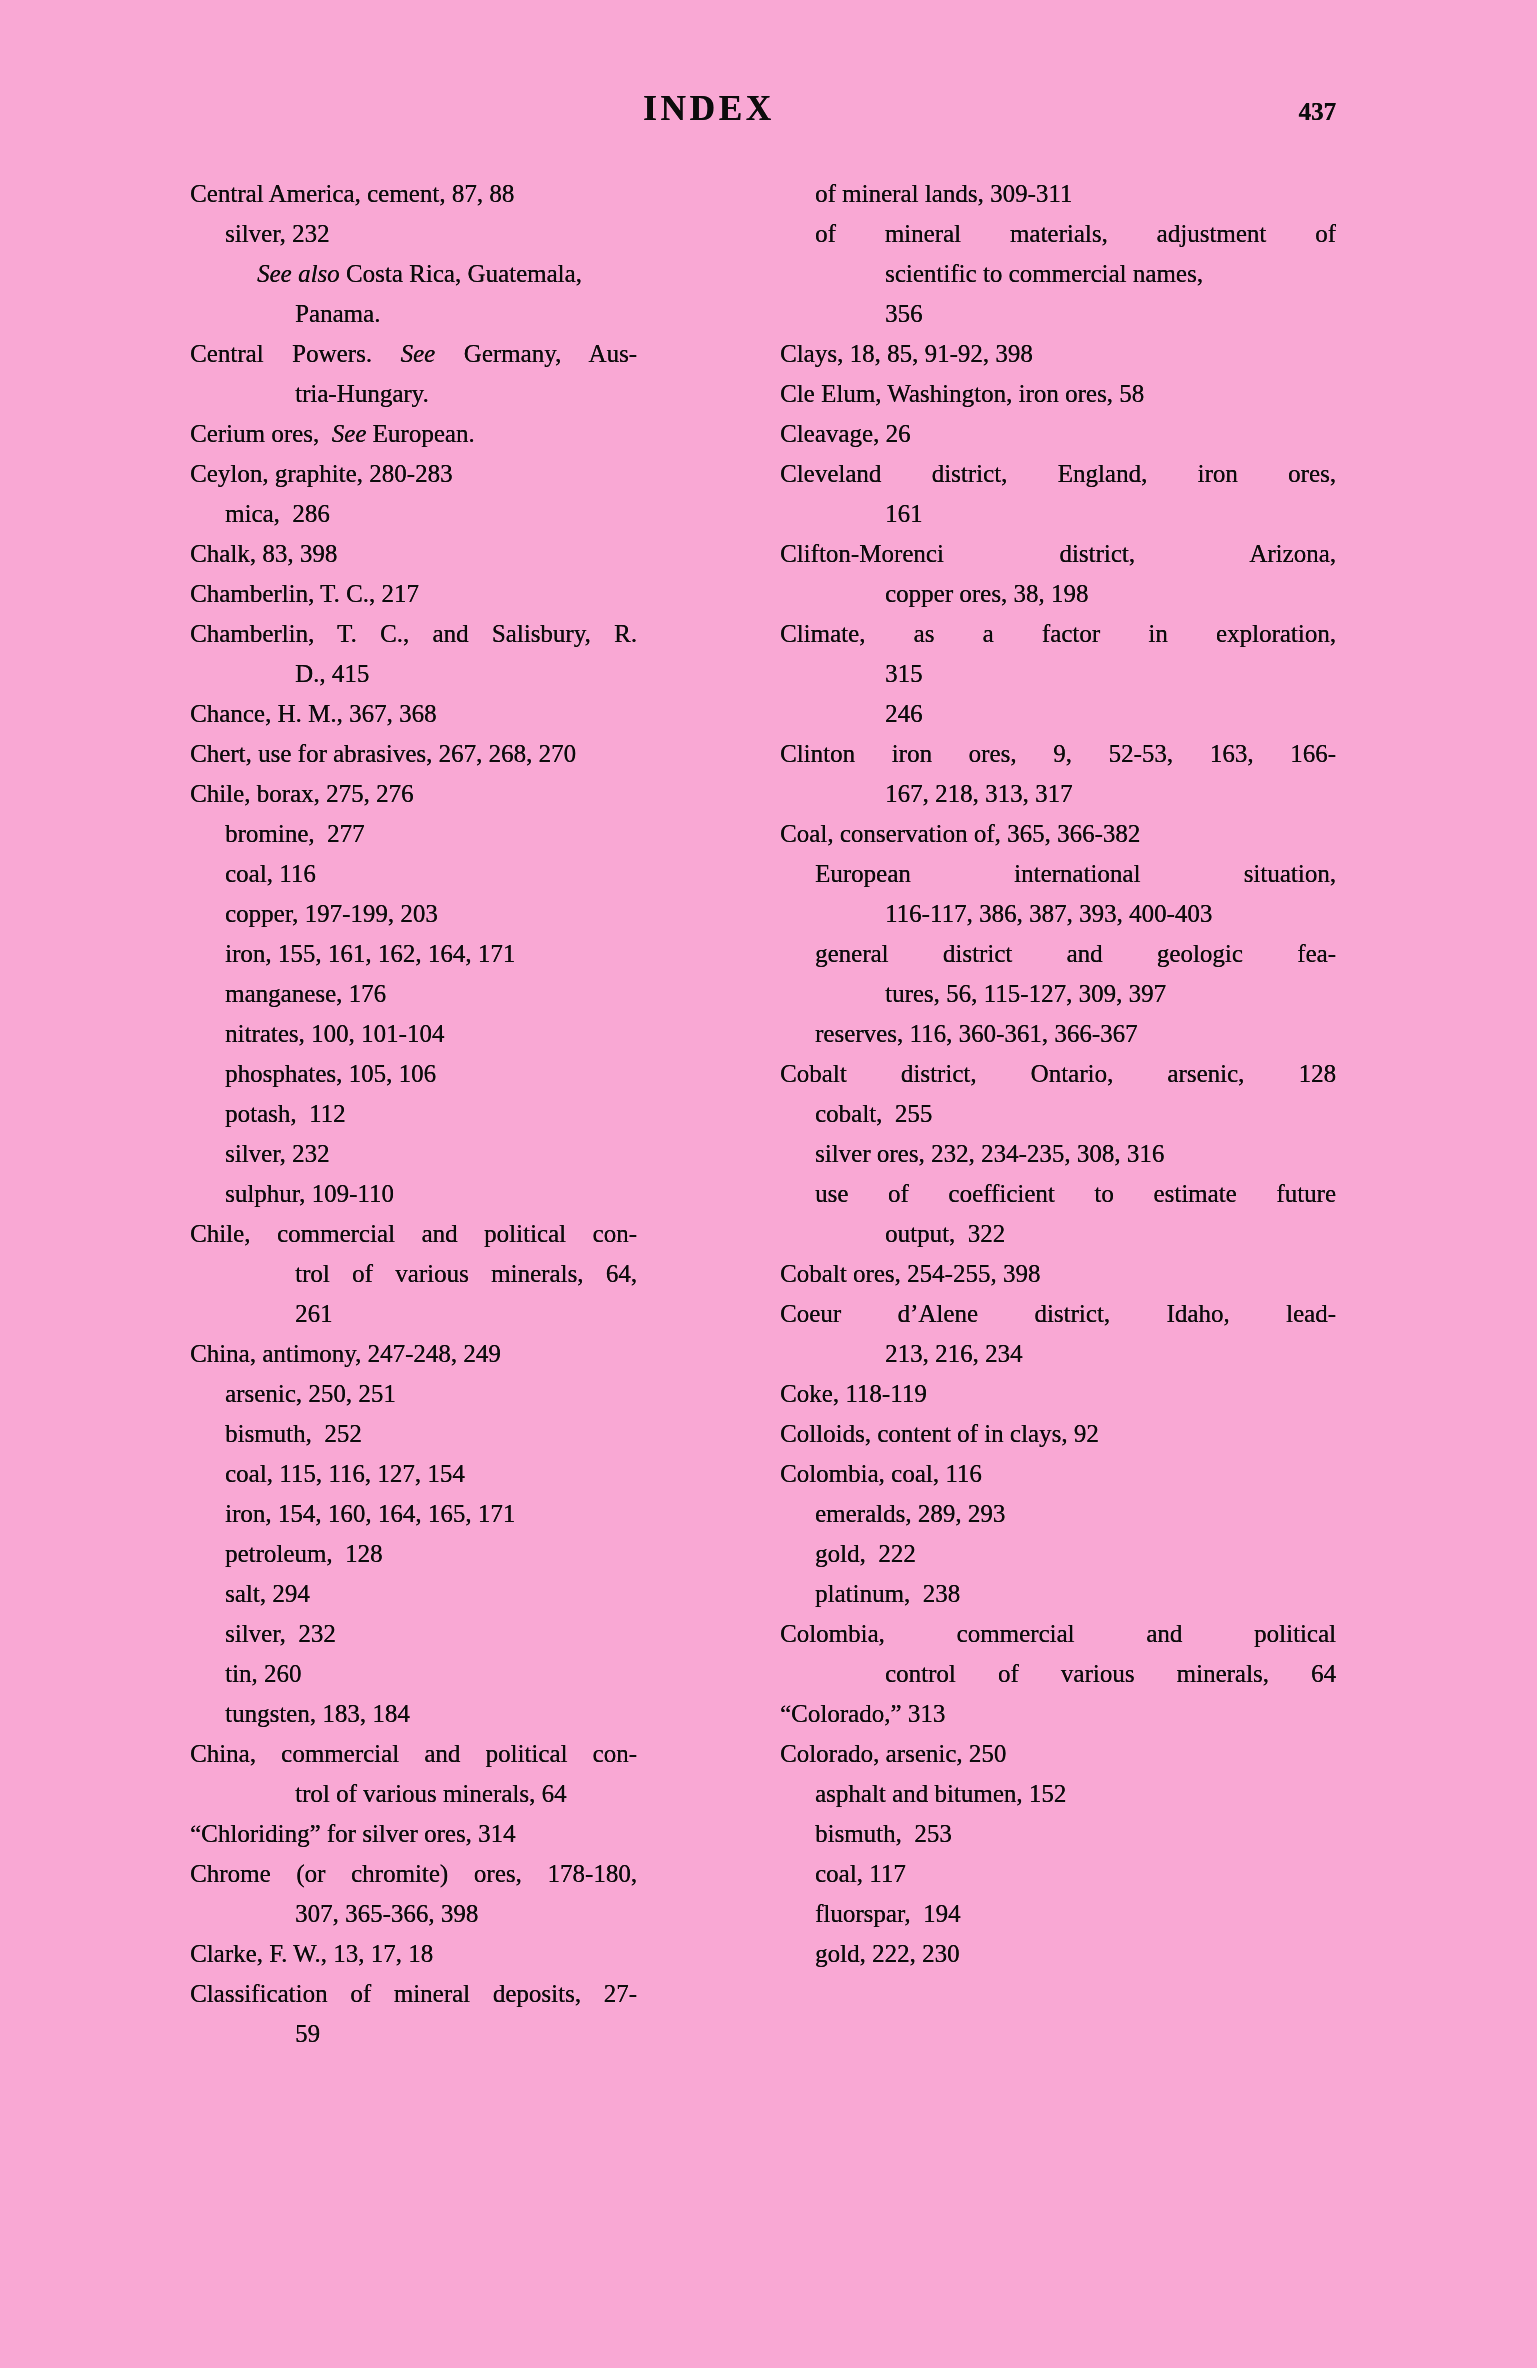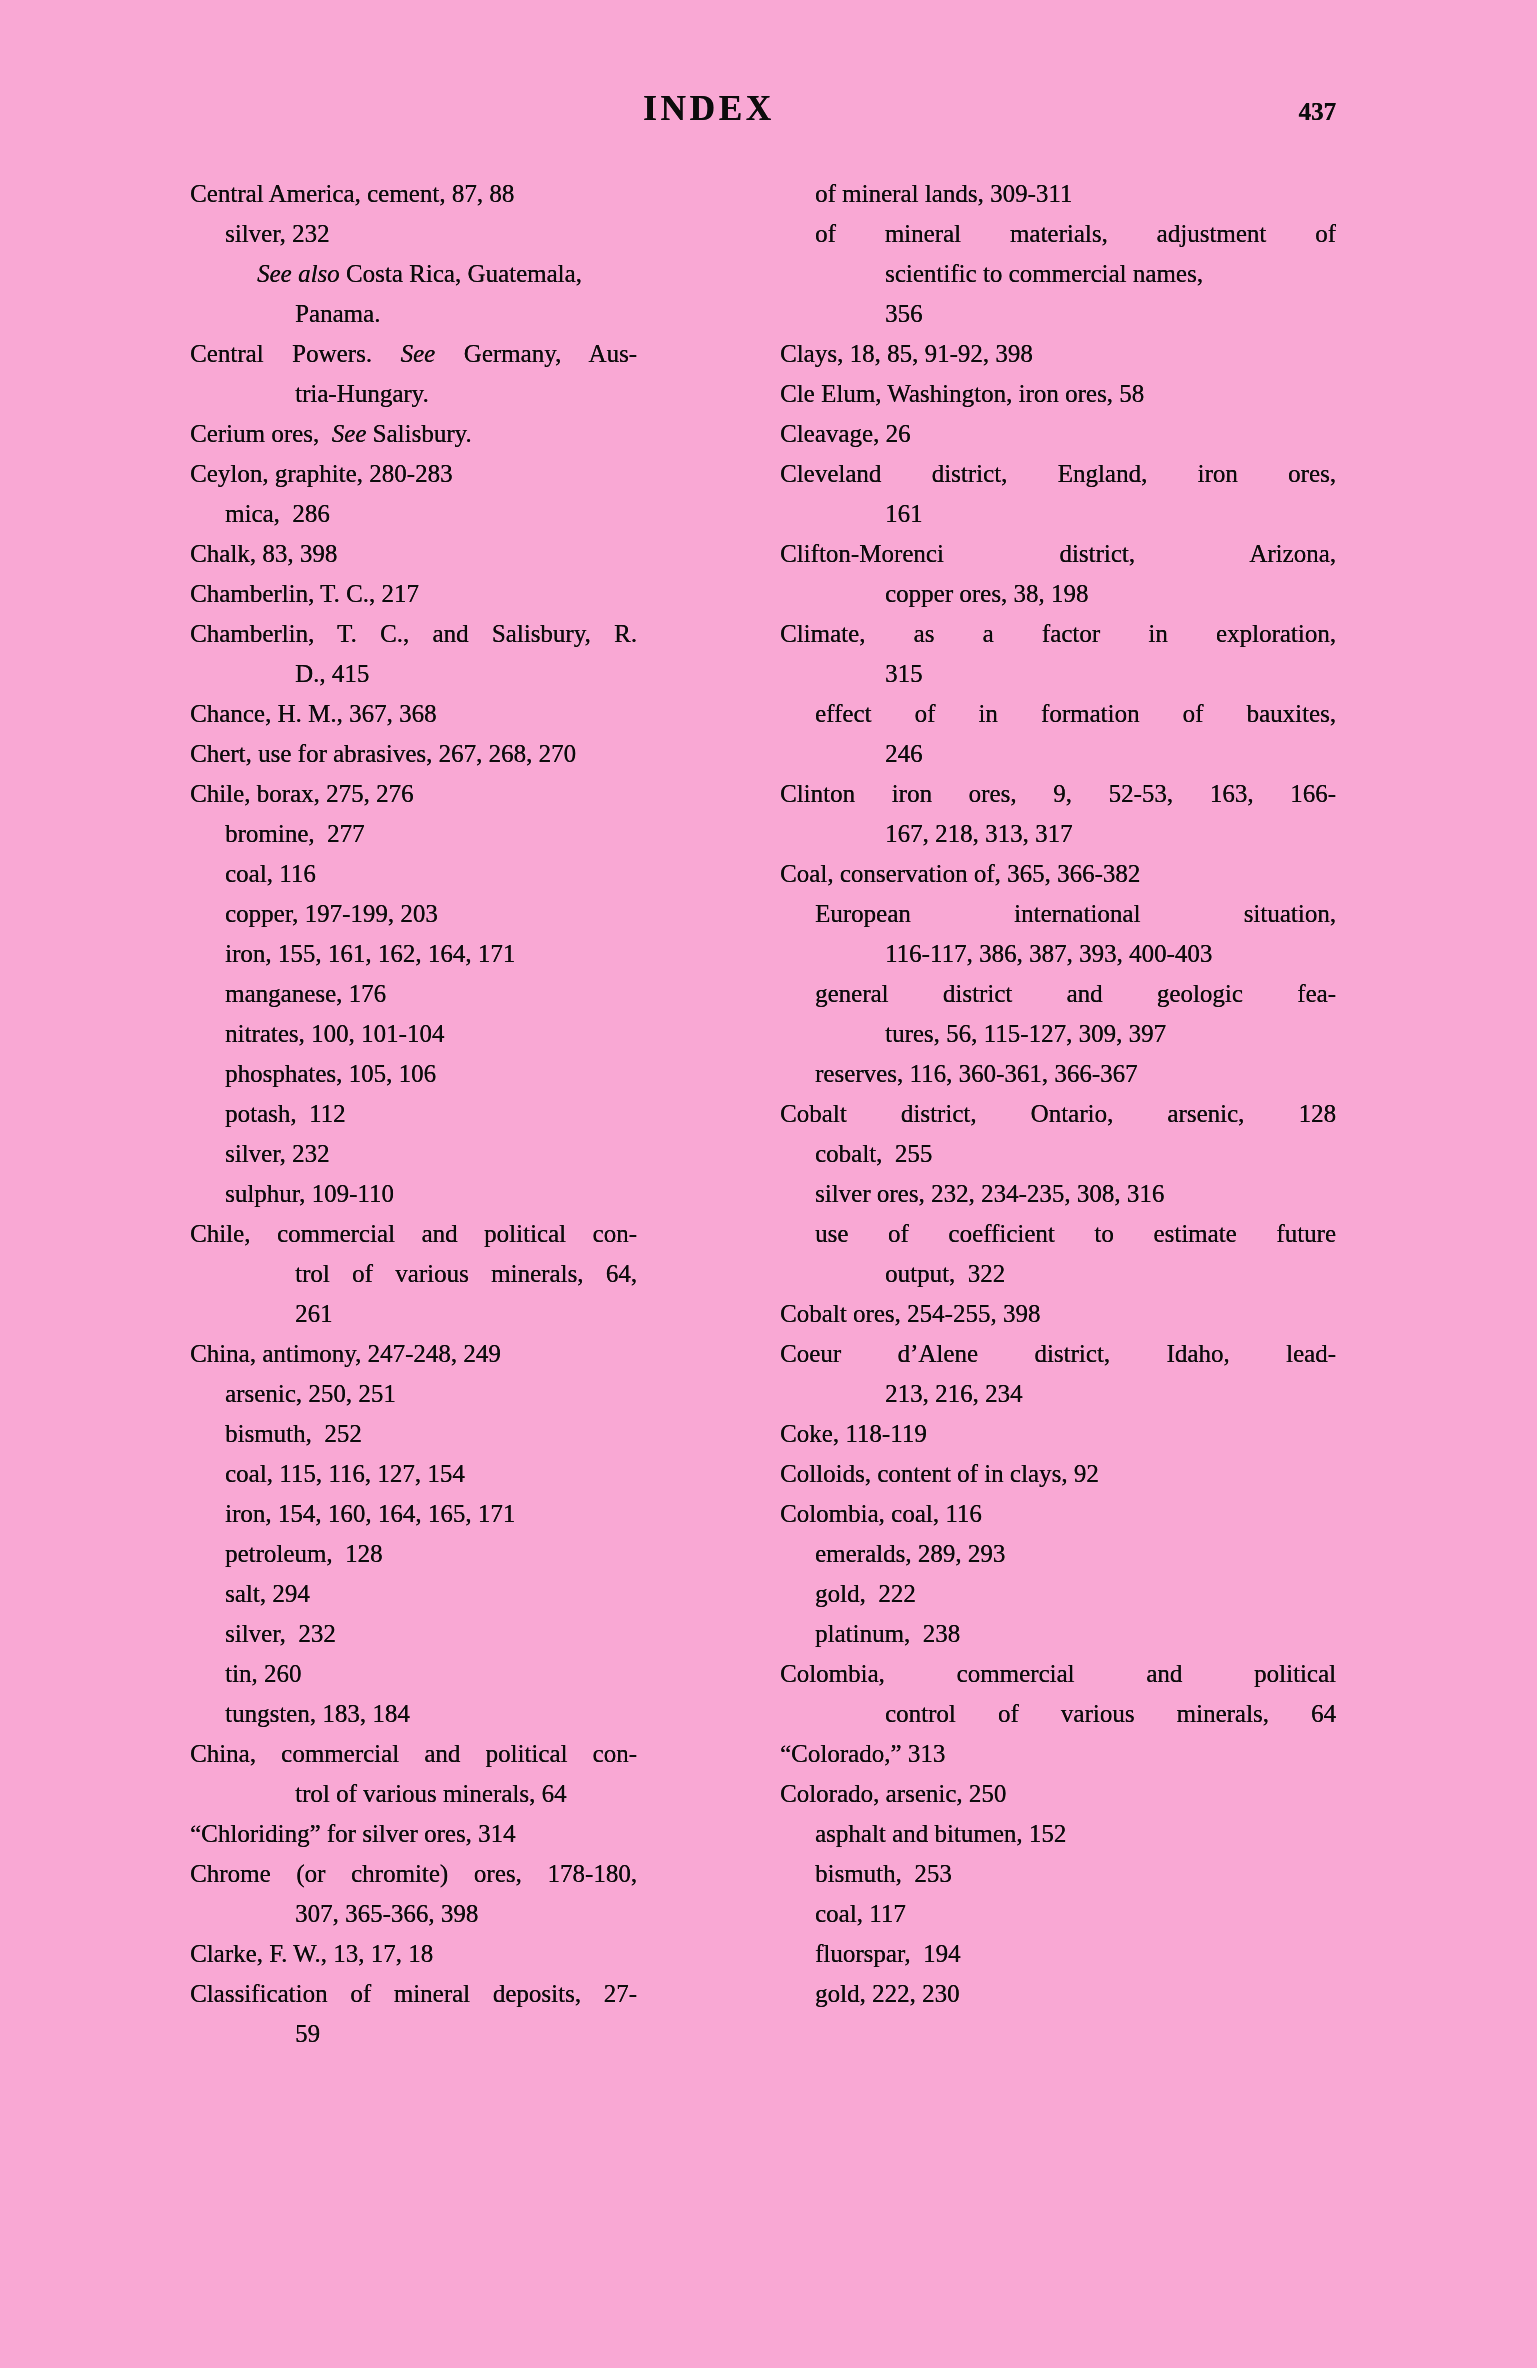--- a/index.html
+++ b/index.html
@@ -77,21 +77,21 @@
     <div class="pagenum">437</div>
   </div>
   <div class="body">
     <div class="col col-left" id="col-left">
         <div class="line"><span>Central America, cement, 87, 88</span></div>
         <div class="line ind1"><span>silver, 232</span></div>
         <div class="line ind2"><span class="it">See also</span><span> Costa Rica, Guatemala,</span></div>
         <div class="line ind3"><span>Panama.</span></div>
         <div class="line j"><span>Central Powers. </span><span class="it">See</span><span> Germany, Aus-</span></div>
         <div class="line ind3"><span>tria-Hungary.</span></div>
-        <div class="line"><span>Cerium ores, &nbsp;</span><span class="it">See</span><span> Salisbury.</span></div>
+        <div class="line"><span>Cerium ores, &nbsp;</span><span class="it">See</span><span> European.</span></div>
         <div class="line"><span>Ceylon, graphite, 280-283</span></div>
         <div class="line ind1"><span>mica, &nbsp;286</span></div>
         <div class="line"><span>Chalk, 83, 398</span></div>
         <div class="line"><span>Chamberlin, T. C., 217</span></div>
         <div class="line j"><span>Chamberlin, T. C., and Salisbury, R.</span></div>
         <div class="line ind3"><span>D., 415</span></div>
         <div class="line"><span>Chance, H. M., 367, 368</span></div>
         <div class="line"><span>Chert, use for abrasives, 267, 268, 270</span></div>
         <div class="line"><span>Chile, borax, 275, 276</span></div>
         <div class="line ind1"><span>bromine, &nbsp;277</span></div>
@@ -133,21 +133,20 @@
         <div class="line ind3"><span>356</span></div>
         <div class="line"><span>Clays, 18, 85, 91-92, 398</span></div>
         <div class="line"><span>Cle Elum, Washington, iron ores, 58</span></div>
         <div class="line"><span>Cleavage, 26</span></div>
         <div class="line j"><span>Cleveland district, England, iron ores,</span></div>
         <div class="line ind3"><span>161</span></div>
         <div class="line j"><span>Clifton-Morenci district, Arizona,</span></div>
         <div class="line ind3"><span>copper ores, 38, 198</span></div>
         <div class="line j"><span>Climate, as a factor in exploration,</span></div>
         <div class="line ind3"><span>315</span></div>
-        <div class="line ind1 j"><span>effect of in formation of bauxites,</span></div>
         <div class="line ind3"><span>246</span></div>
         <div class="line j"><span>Clinton iron ores, 9, 52-53, 163, 166-</span></div>
         <div class="line ind3"><span>167, 218, 313, 317</span></div>
         <div class="line"><span>Coal, conservation of, 365, 366-382</span></div>
         <div class="line ind1 j"><span>European international situation,</span></div>
         <div class="line ind3"><span>116-117, 386, 387, 393, 400-403</span></div>
         <div class="line ind1 j"><span>general district and geologic fea-</span></div>
         <div class="line ind3"><span>tures, 56, 115-127, 309, 397</span></div>
         <div class="line ind1"><span>reserves, 116, 360-361, 366-367</span></div>
         <div class="line j"><span>Cobalt district, Ontario, arsenic, 128</span></div>

